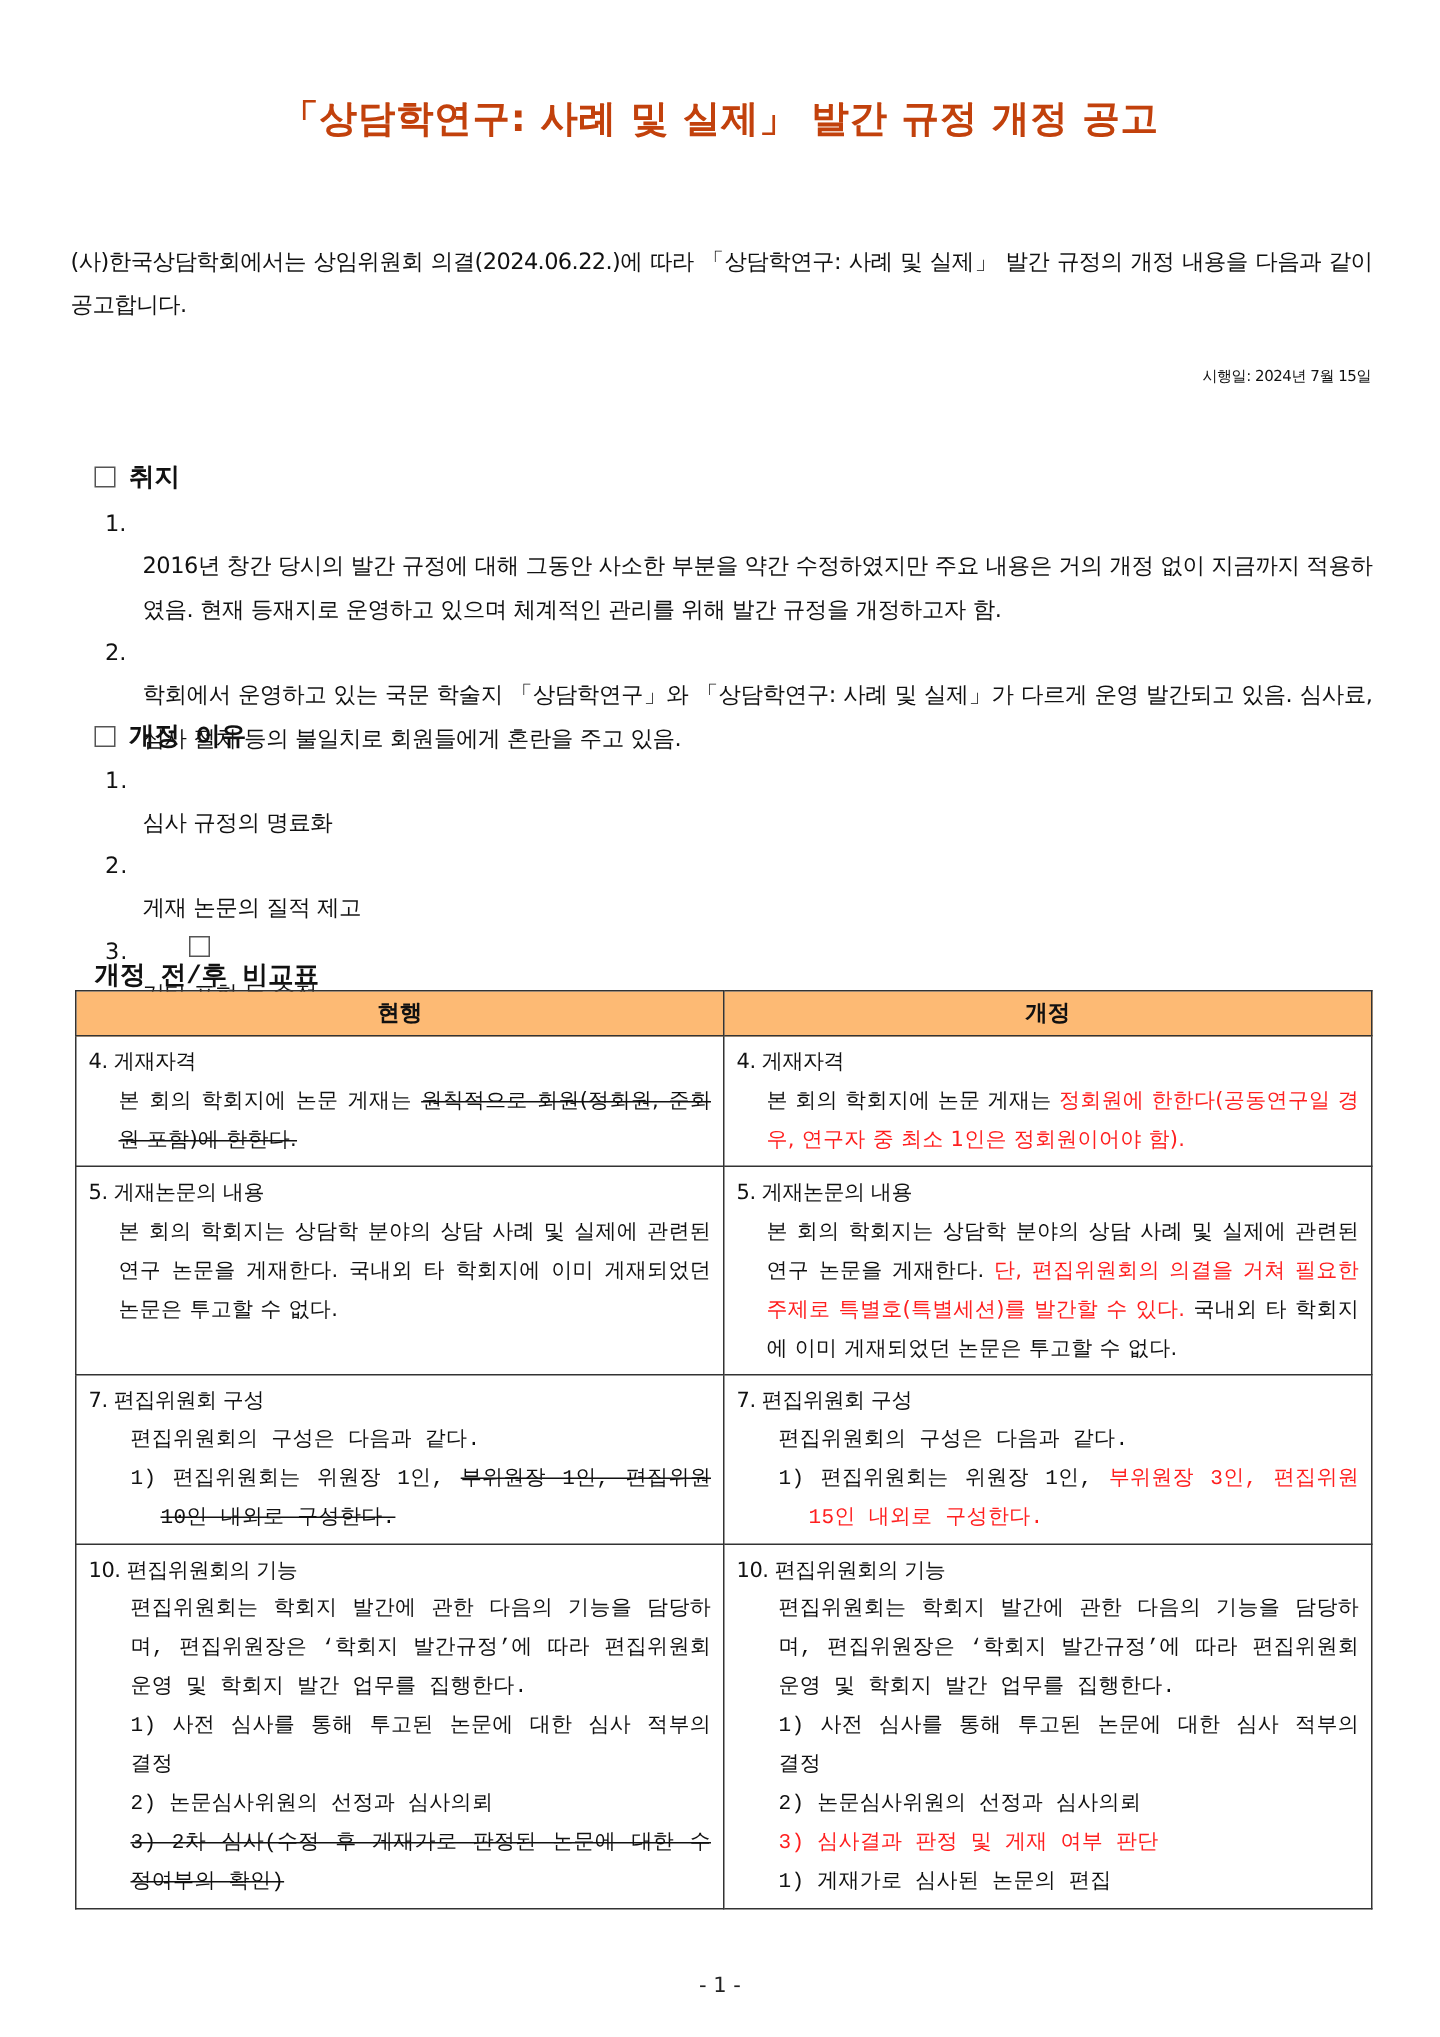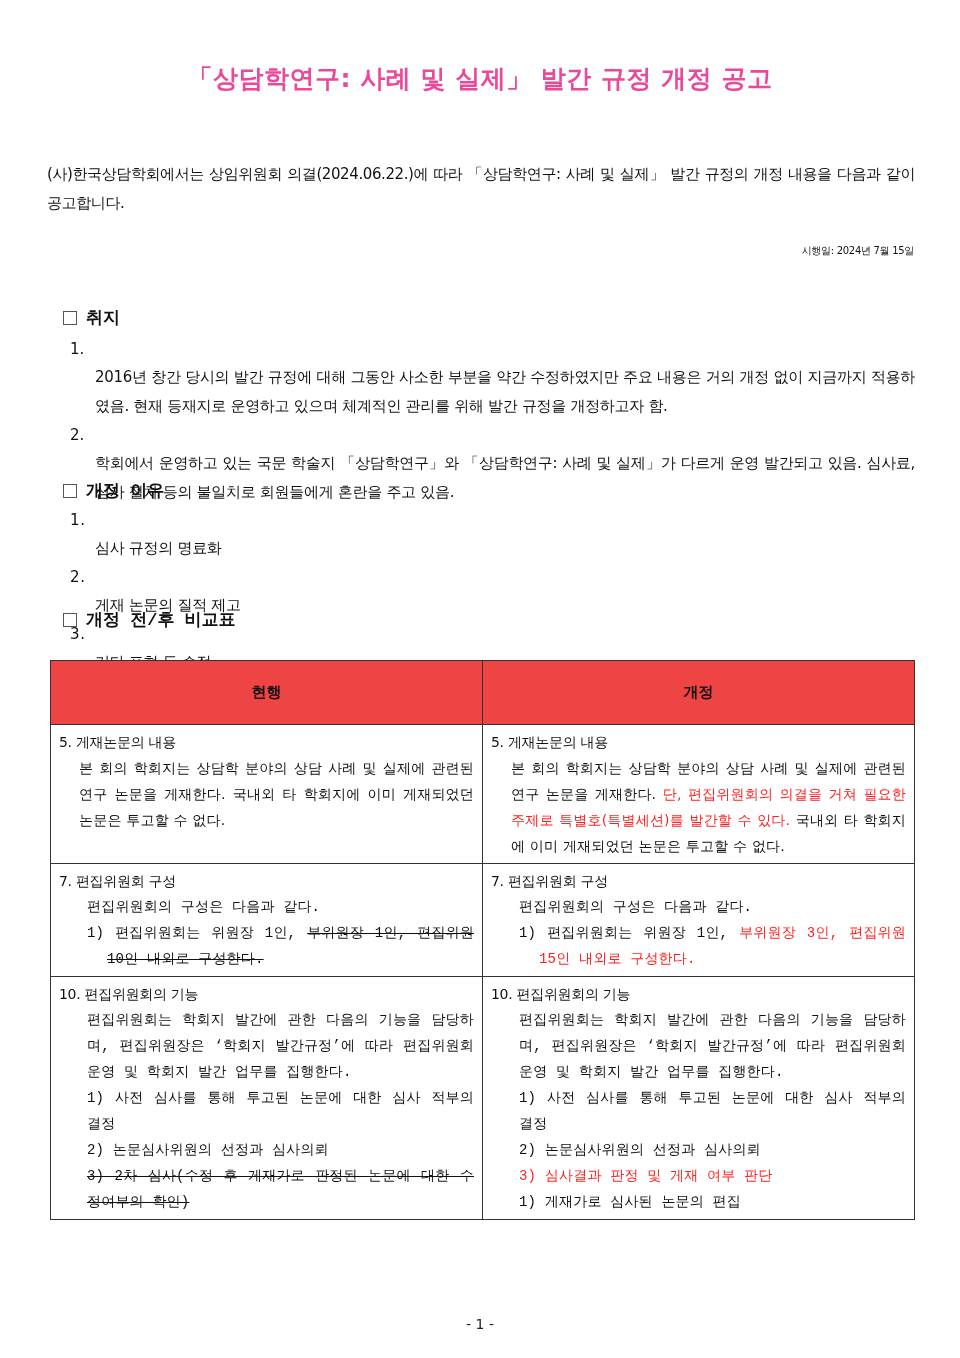--- a/index.html
+++ b/index.html
@@ -17,21 +17,21 @@
     }
     .page-title {
       position: absolute;
       top: 62px;
       left: 0;
       width: 960px;
       text-align: center;
       font-size: 25px;
       font-weight: bold;
       letter-spacing: 0.5px;
-      color: #ec4899;
+      color: #c2410c;
     }
     .intro {
       position: absolute;
       top: 160px;
       left: 47px;
       width: 868px;
       font-size: 15px;
       line-height: 29px;
       text-align: justify;
       letter-spacing: -0.4px;
@@ -90,26 +90,26 @@
     table.compare {
       position: absolute;
       top: 660px;
       left: 50px;
       width: 864px;
       border-collapse: collapse;
       font-size: 14px;
       table-layout: fixed;
     }
     table.compare th {
-      background: #ef4444;
+      background: #fdba74;
       border: 1px solid #333;
       height: 29px;
       font-weight: bold;
       font-size: 15px;
-      padding: 17px;
+      padding: 0;
     }
     table.compare td {
       border: 1px solid #333;
       vertical-align: top;
       padding: 4px 8px 4px 8px;
       line-height: 26px;
     }
     .art-title {
       font-size: 14px;
       letter-spacing: -0.3px;
@@ -183,38 +183,48 @@
   <li>
     <span class="num">2.</span>
     <span class="txt">게재 논문의 질적 제고</span>
   </li>
   <li>
     <span class="num">3.</span>
     <span class="txt">기타 표현 등 수정</span>
   </li>
 </ul>
 
-<div class="section-heading" style="top:608px;">
+<div class="section-heading" style="top:624px;flex-direction:column;">
   <span class="checkbox-icon"></span>
   <span>개정 전/후 비교표</span>
 </div>
 
 <table class="compare">
   <colgroup>
     <col style="width:432px;">
     <col style="width:432px;">
   </colgroup>
   <thead>
     <tr>
       <th>현행</th>
       <th>개정</th>
     </tr>
   </thead>
   <tbody>
 
+    <tr>
+      <td>
+        <div class="art-title">4. 게재자격</div>
+        <div class="art-body"><span>본 회의 학회지에 논문 게재는 </span><span class="del">원칙적으로 회원(정회원, 준회원 포함)에 한한다.</span></div>
+      </td>
+      <td>
+        <div class="art-title">4. 게재자격</div>
+        <div class="art-body"><span>본 회의 학회지에 논문 게재는 </span><span class="add">정회원에 한한다(공동연구일 경우, 연구자 중 최소 1인은 정회원이어야 함).</span></div>
+      </td>
+    </tr>
 
     <tr>
       <td>
         <div class="art-title">5. 게재논문의 내용</div>
         <div class="art-body"><span>본 회의 학회지는 상담학 분야의 상담 사례 및 실제에 관련된 연구 논문을 게재한다. 국내외 타 학회지에 이미 게재되었던 논문은 투고할 수 없다.</span></div>
       </td>
       <td>
         <div class="art-title">5. 게재논문의 내용</div>
         <div class="art-body"><span>본 회의 학회지는 상담학 분야의 상담 사례 및 실제에 관련된 연구 논문을 게재한다. </span><span class="add">단, 편집위원회의 의결을 거쳐 필요한 주제로 특별호(특별세션)를 발간할 수 있다.</span><span> 국내외 타 학회지에 이미 게재되었던 논문은 투고할 수 없다.</span></div>
       </td>

